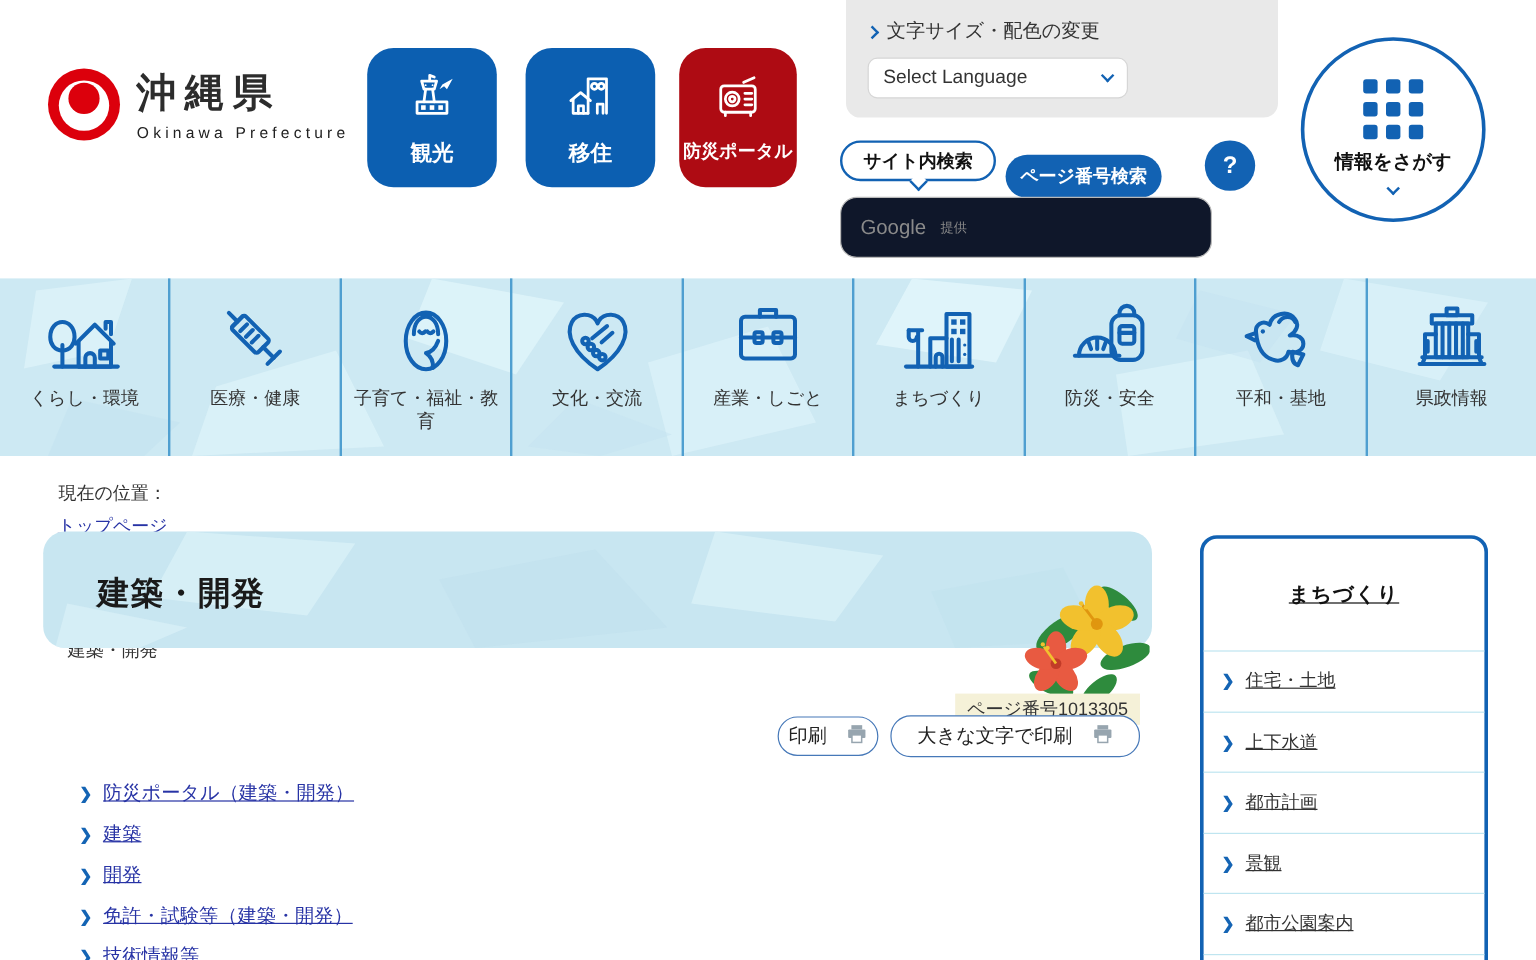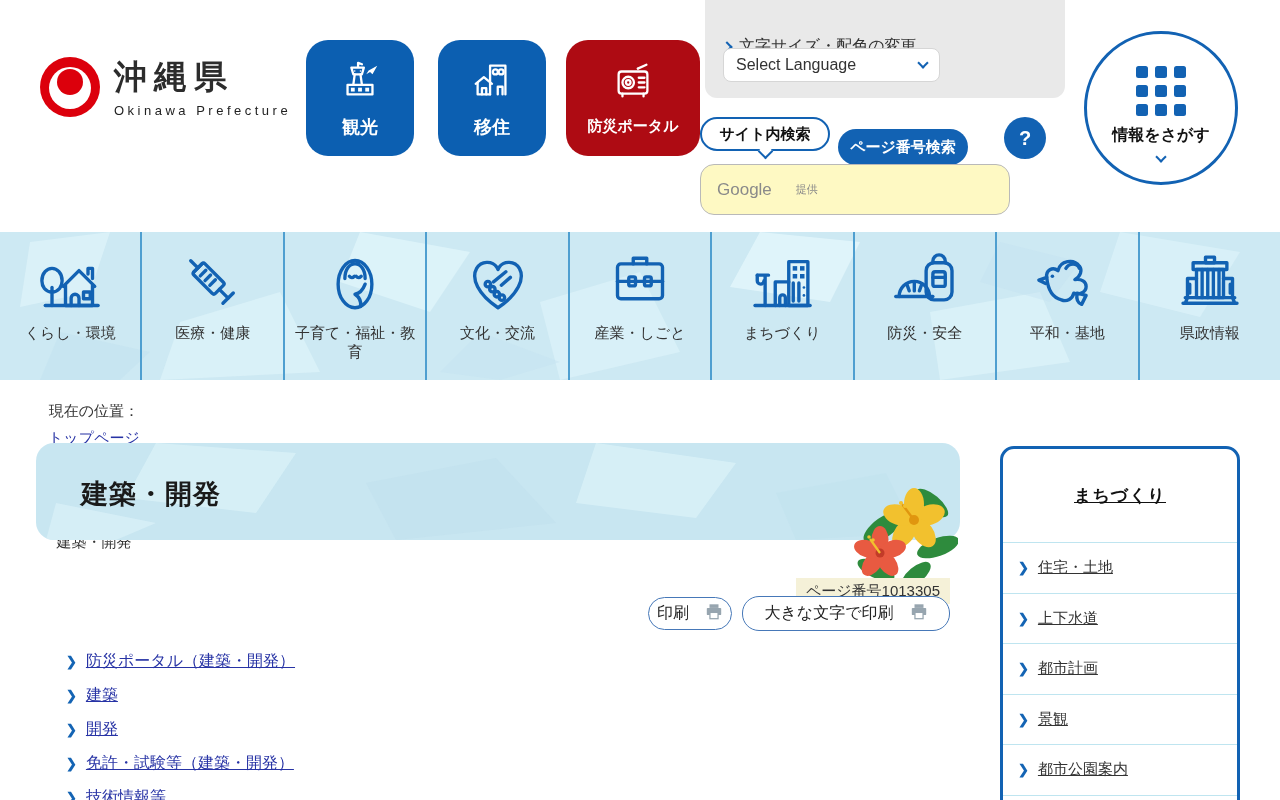--- a/index.html
+++ b/index.html
@@ -10,36 +10,36 @@
   .logo { position:absolute; left:40px; top:55px; display:flex; align-items:center; gap:14px; }
   .logo-mark { position:relative; width:60px; height:60px; }
   .logo-mark .c1 { position:absolute; left:0; top:0; width:60px; height:60px; border-radius:50%; background:#dc000c; }
   .logo-mark .c2 { position:absolute; left:9px; top:10px; width:42px; height:42px; border-radius:50%; background:#fff; }
   .logo-mark .c3 { position:absolute; left:17px; top:12px; width:26px; height:26px; border-radius:50%; background:#dc000c; }
   .logo-text .jp { font-size:33px; font-weight:bold; color:#2c2c2c; letter-spacing:7px; }
   .logo-text .en { margin-top:3px; font-size:13px; color:#222; letter-spacing:3.5px; }
 
   .app-btn { position:absolute; top:40px; width:108px; height:116px; border-radius:22px; display:flex; flex-direction:column; align-items:center; justify-content:center; gap:8px; color:#fff; border:none; cursor:pointer; }
   .app-btn.blue { background:#0c5fb1; }
-  .app-btn.red  { background:#ae0b13; width:134px; }
+  .app-btn.red  { background:#ae0b13; width:98px; }
   .app-btn .lbl { font-weight:bold; font-size:18px; }
   .app-btn.red .lbl { font-size:15px; }
 
   .top-panel { position:absolute; left:705px; top:0; width:360px; height:98px; background:#e9e9e9; border-radius:0 0 12px 12px; }
-  .textsize-link { position:absolute; left:18px; top:16px; display:flex; align-items:center; gap:8px; font-size:16px; color:#333; cursor:pointer;margin-top:20px; }
+  .textsize-link { position:absolute; left:18px; top:16px; display:flex; align-items:center; gap:8px; font-size:16px; color:#333; cursor:pointer; }
   .lang-select { position:absolute; left:18px; top:48px; width:217px; height:34px; background:#fff; border:1px solid #d6d6d6; border-radius:8px; display:flex; align-items:center; justify-content:space-between; padding:0 12px; font-size:16px; color:#333; cursor:pointer;text-align:center; }
 
   .chev { display:inline-block; width:8px; height:8px; border-right:2.5px solid #1262b3; border-bottom:2.5px solid #1262b3; transform:rotate(-45deg); }
   .chev.down { transform:rotate(45deg); margin-top:-4px; }
 
   .tab-site { position:absolute; left:700px; top:117px; width:130px; height:34px; background:#fff; border:2px solid #1262b3; border-radius:18px; display:flex; align-items:center; justify-content:center; font-size:15px; font-weight:bold; color:#111; cursor:pointer; }
   .tab-pointer { position:absolute; left:58px; bottom:-8px; width:11px; height:11px; background:#fff; border-right:2px solid #1262b3; border-bottom:2px solid #1262b3; transform:rotate(45deg); }
   .tab-pagenum { position:absolute; left:838px; top:117px; width:130px; height:36px; background:#1262b3; border:none; border-radius:18px; color:#fff; font-size:15px; font-weight:bold; cursor:pointer;margin-top:12px; }
   .help-btn { position:absolute; left:1004px; top:117px; width:42px; height:42px; border-radius:50%; background:#1262b3; border:none; color:#fff; font-size:20px; font-weight:bold; cursor:pointer; }
-  .search-box { position:absolute; left:700px; top:164px; width:310px; height:51px; background:#fef9c3; border:1px solid #b9b9b9; border-radius:14px; display:flex; align-items:center; padding:0 16px; gap:24px; cursor:text; }
+  .search-box { position:absolute; left:700px; top:164px; width:310px; height:51px; background:#0f172a; border:1px solid #b9b9b9; border-radius:14px; display:flex; align-items:center; padding:0 16px; gap:12px; cursor:text; }
   .search-box .g { font-size:17px; color:#8a8a8a; }
   .search-box .p { font-size:11px; color:#8a8a8a; }
 
   .find-info { position:absolute; left:1084px; top:31px; width:154px; height:154px; background:#fff; border:3px solid #1262b3; border-radius:50%; display:flex; flex-direction:column; align-items:center; cursor:pointer; z-index:5; }
   .grid-icon { margin-top:32px; display:grid; grid-template-columns:repeat(3,12px); grid-template-rows:repeat(3,12px); gap:7px; }
   .grid-icon i { background:#1262b3; border-radius:2.5px; }
   .find-info .lbl { margin-top:9px; font-size:16px; font-weight:bold; color:#111; }
   .find-info .chev { margin-top:7px; }
 
   

